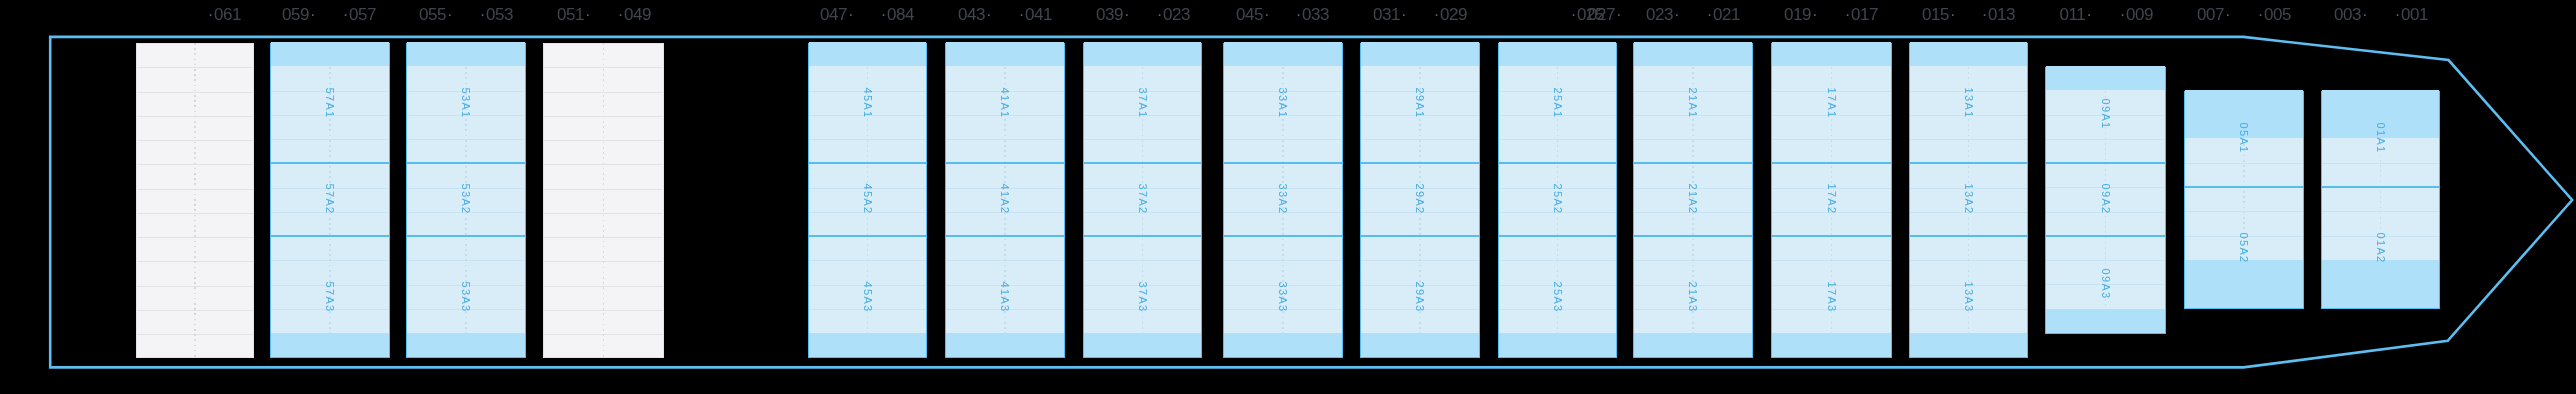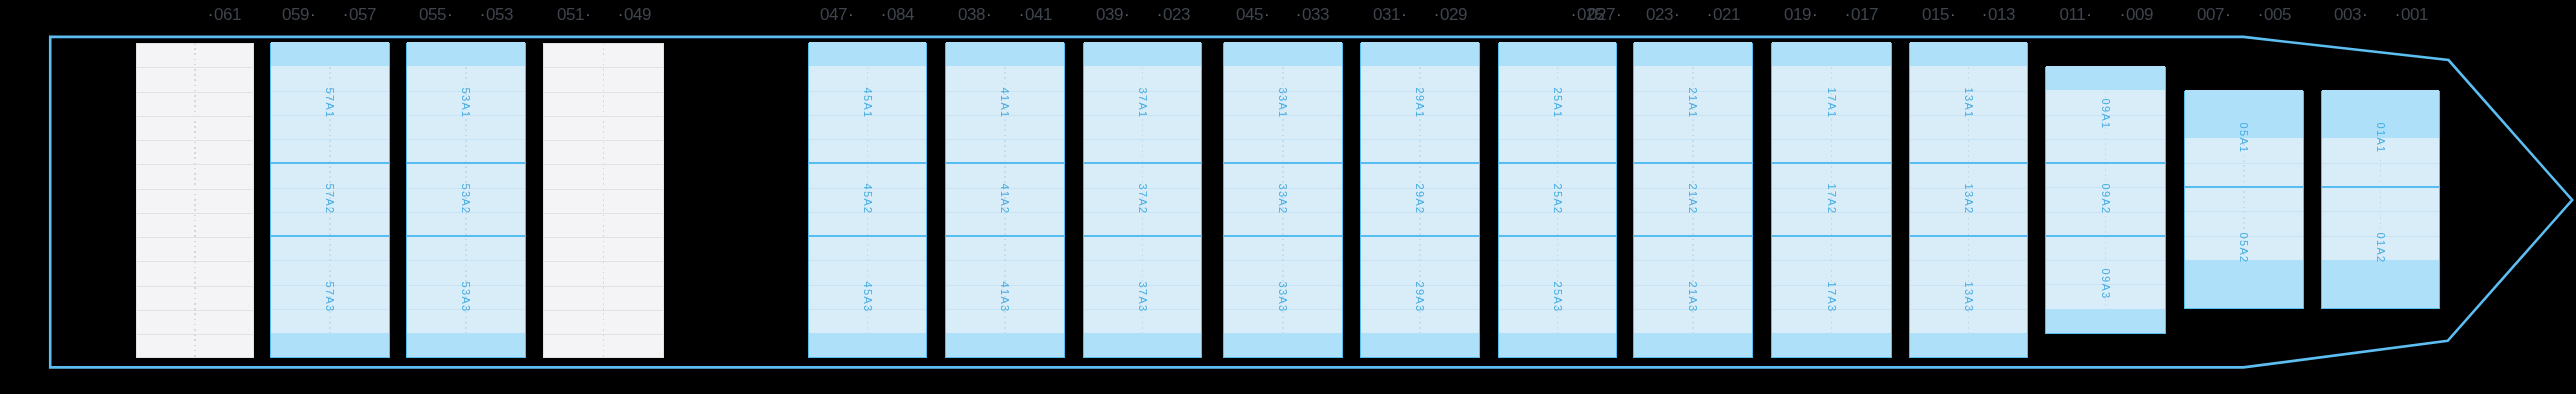--- a/index.html
+++ b/index.html
@@ -34,21 +34,21 @@
   <div id="frameNums">
       <span class="frame-num" style="left: 224px;"><i class="dot">·</i><b style="font-weight: 400;">061</b></span>
       <span class="frame-num" style="left: 299px;"><b style="font-weight: 400;">059</b><i class="dot">·</i></span>
       <span class="frame-num" style="left: 359px;"><i class="dot">·</i><b style="font-weight: 400;">057</b></span>
       <span class="frame-num" style="left: 436px;"><b style="font-weight: 400;">055</b><i class="dot">·</i></span>
       <span class="frame-num" style="left: 496px;"><i class="dot">·</i><b style="font-weight: 400;">053</b></span>
       <span class="frame-num" style="left: 574px;"><b style="font-weight: 400;">051</b><i class="dot">·</i></span>
       <span class="frame-num" style="left: 634px;"><i class="dot">·</i><b style="font-weight: 400;">049</b></span>
       <span class="frame-num" style="left: 837px;"><b style="font-weight: 400;">047</b><i class="dot">·</i></span>
       <span class="frame-num" style="left: 897px;"><i class="dot">·</i><b style="font-weight: 400;">084</b></span>
-      <span class="frame-num" style="left: 975px;"><b style="font-weight: 400;">038</b><i class="dot">·</i></span>
+      <span class="frame-num" style="left: 975px;"><b style="font-weight: 400;">043</b><i class="dot">·</i></span>
       <span class="frame-num" style="left: 1035px;"><i class="dot">·</i><b style="font-weight: 400;">041</b></span>
       <span class="frame-num" style="left: 1113px;"><b style="font-weight: 400;">039</b><i class="dot">·</i></span>
       <span class="frame-num" style="left: 1173px;"><i class="dot">·</i><b style="font-weight: 400;">023</b></span>
       <span class="frame-num" style="left: 1253px;"><b style="font-weight: 400;">045</b><i class="dot">·</i></span>
       <span class="frame-num" style="left: 1312px;"><i class="dot">·</i><b style="font-weight: 400;">033</b></span>
       <span class="frame-num" style="left: 1390px;"><b style="font-weight: 400;">031</b><i class="dot">·</i></span>
       <span class="frame-num" style="left: 1450px;"><i class="dot">·</i><b style="font-weight: 400;">029</b></span>
       <span class="frame-num" style="left: 1605px;"><b style="font-weight: 400;">027</b><i class="dot">·</i></span>
       <span class="frame-num" style="left: 1587px;"><i class="dot">·</i><b style="font-weight: 400;">025</b></span>
       <span class="frame-num" style="left: 1663px;"><b style="font-weight: 400;">023</b><i class="dot">·</i></span>

